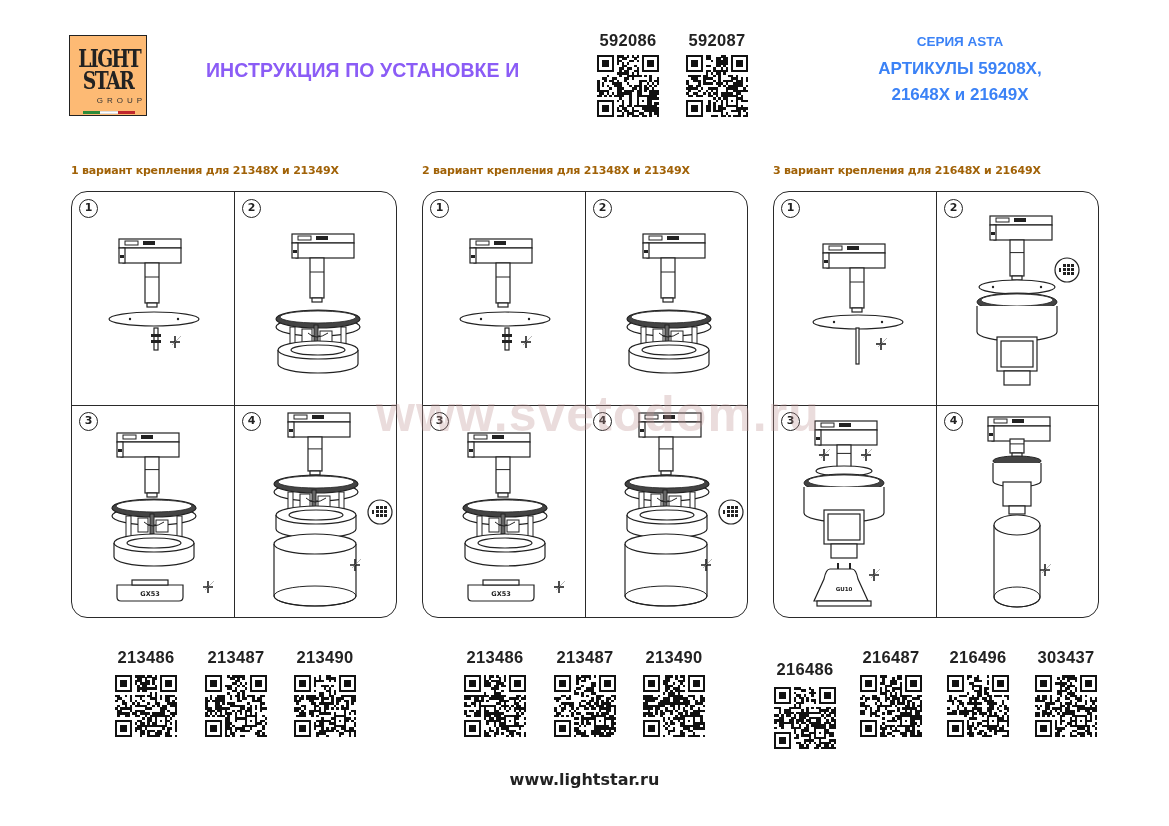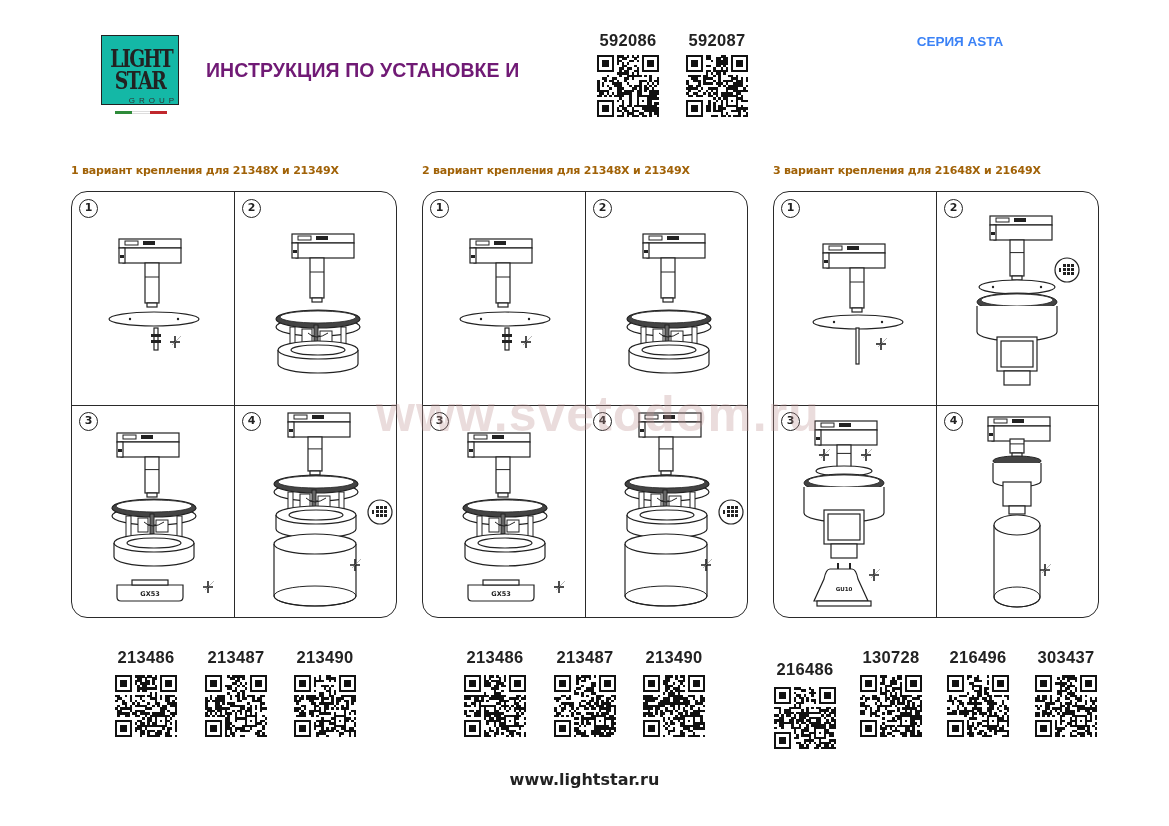--- a/index.html
+++ b/index.html
@@ -2,33 +2,33 @@
 <html><head>
 <meta charset="utf-8">
 <style>
   * { box-sizing: border-box; margin: 0; padding: 0; }
   html, body { width: 1169px; height: 826px; background: #ffffff; overflow: hidden; }
   body { position: relative; font-family: "DejaVu Sans", sans-serif; color: #1e1e1e; }
 
   .abs { position: absolute; }
 
   
-  .logo { left: 69px; top: 35px; width: 78px; height: 70px; border: 1.5px solid #222; background: #14b8a6; margin-left: 32px; }
+  .logo { left: 69px; top: 35px; width: 78px; height: 81px; border: 1.5px solid #222; background: #fdba74; }
   .logo .l1, .logo .l2 { position: absolute; left: 0; width: 100%; text-align: center;
     font-family: "DejaVu Serif", serif; font-weight: bold; font-size: 24px; letter-spacing: -2px;
     transform: scaleX(0.78); color: #222; line-height: 22px; }
   .logo .l1 { top: 12px; }
   .logo .l2 { top: 34px; }
   .logo .l3 { position: absolute; left: 0; width: 100%; top: 60px; text-align: right;
     font-family: Liberation Sans, sans-serif; font-size: 8px; letter-spacing: 4px; color: #333; padding-left: 4px; }
   .logo .flag { position: absolute; left: 13px; top: 75px; width: 52px; height: 3px; display: flex; }
   .logo .flag span { flex: 1; }
 
   .title { left: 206px; top: 58px; font-family: "Liberation Sans", sans-serif; font-weight: bold;
-    font-size: 19.5px; line-height: 25px; color: #701a75; letter-spacing: 0.1px; }
+    font-size: 19.5px; line-height: 25px; color: #8b5cf6; letter-spacing: 0.1px; }
 
   .qr-block { text-align: center; }
   .qr-code { font-family: "Liberation Sans", sans-serif; font-weight: bold; font-size: 16.5px; color: #222; letter-spacing: 0.3px; }
   .qr { display: block; margin: 0 auto; }
 
   .series { left: 820px; top: 33px; width: 280px; text-align: center; font-family: "Liberation Sans", sans-serif; font-weight: bold; color: #3b82f6; }
   .series .s1 { font-size: 13.5px; line-height: 18px; }
   .series .s2 { font-size: 17px; line-height: 26px; margin-top: 5px; }
 
   .variant-title { font-family: "DejaVu Sans", sans-serif; font-weight: bold; font-size: 11px; color: #a16207; white-space: nowrap; letter-spacing: -0.2px; }
@@ -566,20 +566,22 @@
       <rect x="2" y="20" width="3" height="3" fill="#111"></rect>
       <rect x="16" y="16" width="5" height="5" fill="#111"></rect>
       <rect x="17" y="17" width="3" height="3" fill="#fff"></rect>
       <rect x="18" y="18" width="1" height="1" fill="#111"></rect>
     </svg>
 </div>
 
 <div class="abs series">
   <div class="s1">СЕРИЯ ASTA</div>
   <div class="s2">
+    <div>АРТИКУЛЫ 59208Х,</div>
+    <div>21648Х и 21649Х</div>
   </div>
 </div>
 
 <div class="abs variant-title" style="left:71px; top:164px;">1 вариант крепления для 21348X и 21349X</div>
 <div class="abs variant-title" style="left:422px; top:164px;">2 вариант крепления для 21348X и 21349X</div>
 <div class="abs variant-title" style="left:773px; top:164px;">3 вариант крепления для 21648X и 21649X</div>
 
 <div class="abs panel" id="panel-0" style="left:71px; top:191px; width:326px; height:427px;">
   <div class="vline"></div>
     <div class="hline"></div>
@@ -2727,21 +2729,21 @@
       <rect x="20" y="2" width="3" height="3" fill="#111"></rect>
       <rect x="0" y="18" width="7" height="7" fill="#111"></rect>
       <rect x="1" y="19" width="5" height="5" fill="#fff"></rect>
       <rect x="2" y="20" width="3" height="3" fill="#111"></rect>
       <rect x="16" y="16" width="5" height="5" fill="#111"></rect>
       <rect x="17" y="17" width="3" height="3" fill="#fff"></rect>
       <rect x="18" y="18" width="1" height="1" fill="#111"></rect>
     </svg>
 </div>
 <div class="abs qr-block" style="left:853px; top:648px; width:76px;">
-  <div class="qr-code">130728</div>
+  <div class="qr-code">216487</div>
   <svg class="qr" width="62" height="62" viewBox="0 0 25 25" style="margin-top:8px" shape-rendering="crispEdges">
       <rect x="8" y="0" width="1.02" height="1.02" fill="#111"></rect>
       <rect x="9" y="0" width="1.02" height="1.02" fill="#111"></rect>
       <rect x="10" y="0" width="1.02" height="1.02" fill="#111"></rect>
       <rect x="15" y="0" width="1.02" height="1.02" fill="#111"></rect>
       <rect x="16" y="0" width="1.02" height="1.02" fill="#111"></rect>
       <rect x="9" y="1" width="1.02" height="1.02" fill="#111"></rect>
       <rect x="13" y="1" width="1.02" height="1.02" fill="#111"></rect>
       <rect x="15" y="1" width="1.02" height="1.02" fill="#111"></rect>
       <rect x="16" y="1" width="1.02" height="1.02" fill="#111"></rect>

